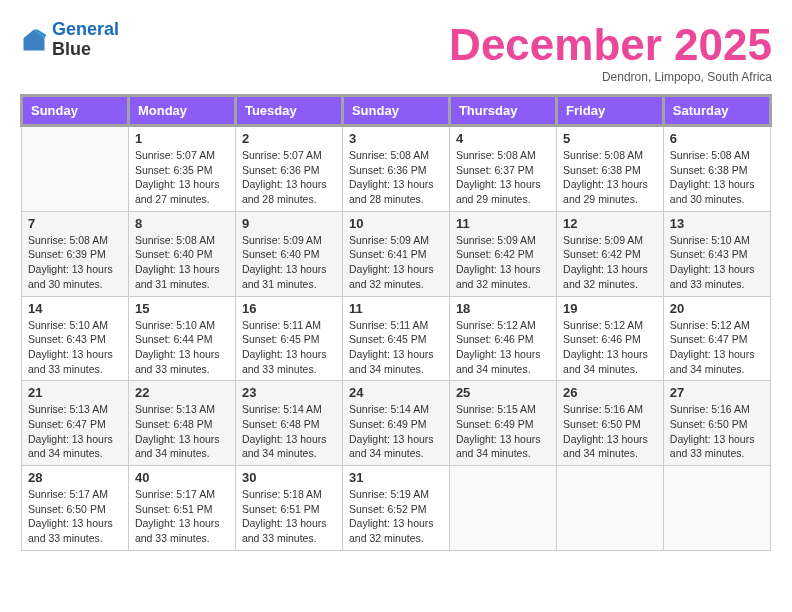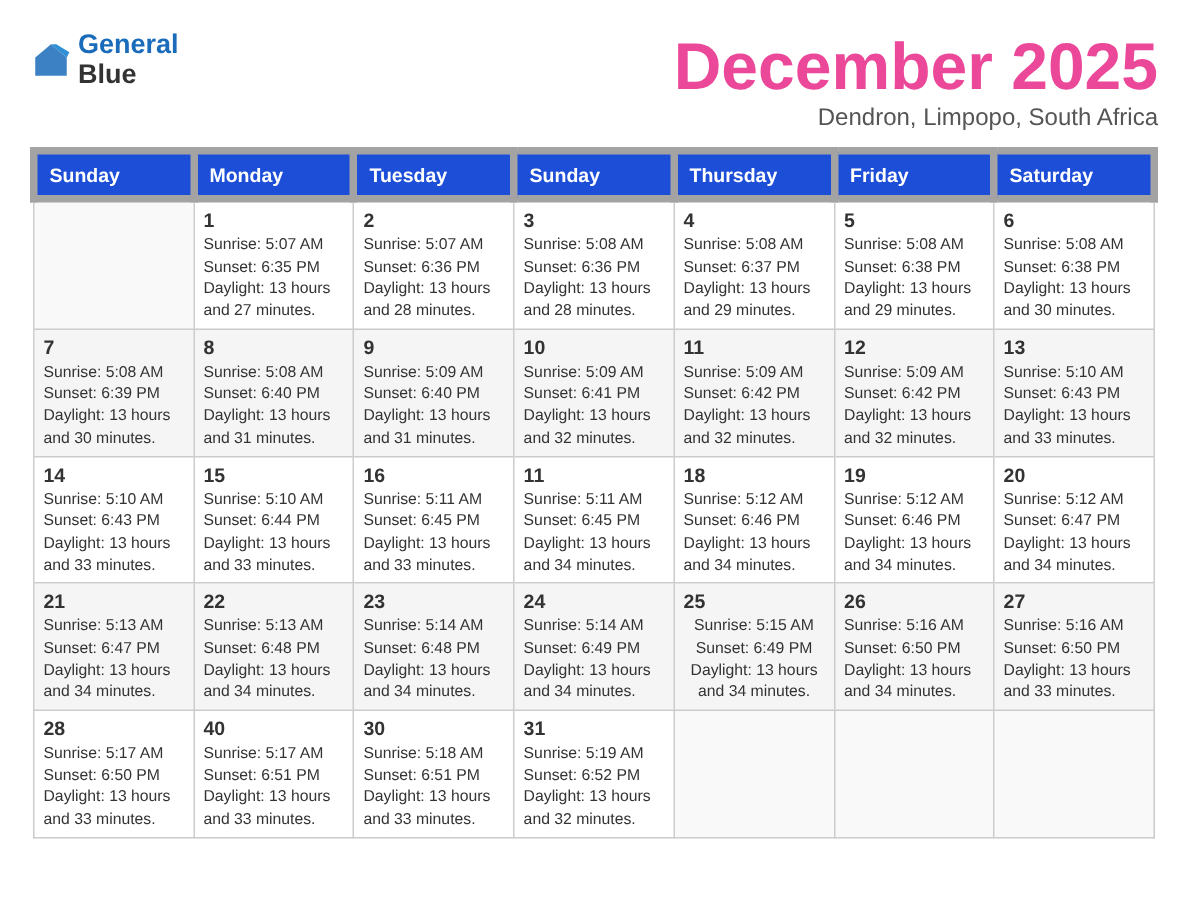--- a/index.html
+++ b/index.html
@@ -37,36 +37,36 @@
     }
     .title-section {
       text-align: right;
     }
     .month-title {
       font-size: 44px;
       font-weight: bold;
       color: #ec4899;
     }
     .location-subtitle {
-      font-size: 16px;
+      font-size: 12px;
       color: #555;
     }
     .calendar-table {
       width: 100%;
       border-collapse: collapse;
       font-size: 11px;
     }
     .calendar-table th {
-      background-color: #1d4ed8;
+      background-color: #8b5cf6;
       color: #fff;
       text-align: left;
       padding: 6px 8px;
       font-size: 13px;
       font-weight: bold;
-      border: 5px solid #a3a3a3;
+      border: 3px solid #a3a3a3;
     }
     .calendar-table td {
       border: 1px solid #ccc;
       vertical-align: top;
       padding: 4px 6px;
       width: 108px;
       min-height: 80px;
       background: #fff;
     }
     .calendar-table tr:nth-child(even) td {
@@ -293,21 +293,21 @@
         </td>
         <td>
           <span class="day-number">24</span>
           <div class="day-info" style="white-space: pre-line;">Sunrise: 5:14 AM
 Sunset: 6:49 PM
 Daylight: 13 hours
 and 34 minutes.</div>
         </td>
         <td>
           <span class="day-number">25</span>
-          <div class="day-info" style="white-space: pre-line; text-align: center;">Sunrise: 5:15 AM
+          <div class="day-info" style="white-space: pre-line;">Sunrise: 5:15 AM
 Sunset: 6:49 PM
 Daylight: 13 hours
 and 34 minutes.</div>
         </td>
         <td>
           <span class="day-number">26</span>
           <div class="day-info" style="white-space: pre-line;">Sunrise: 5:16 AM
 Sunset: 6:50 PM
 Daylight: 13 hours
 and 34 minutes.</div>

